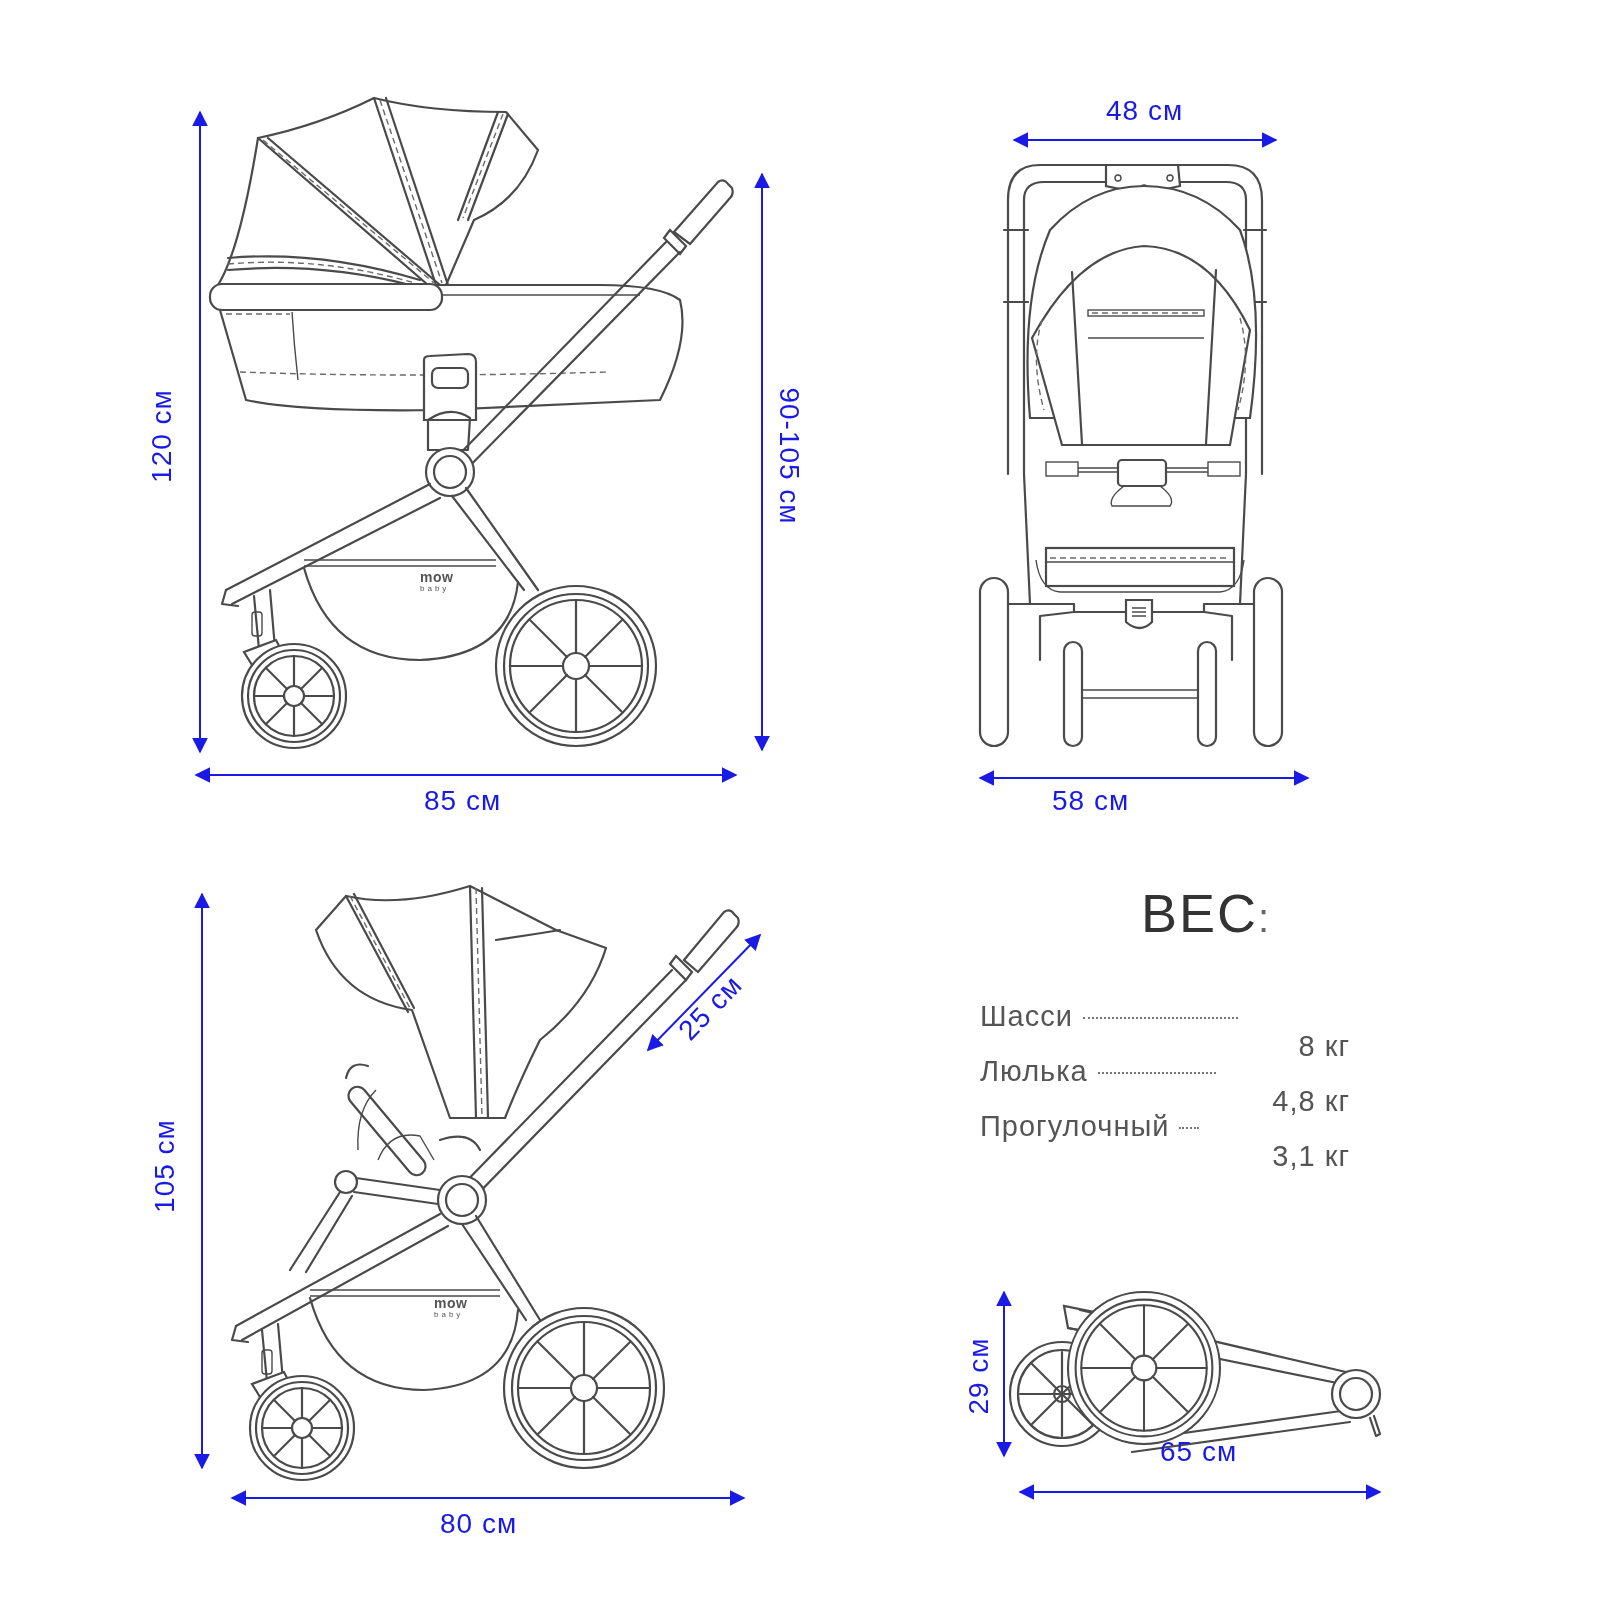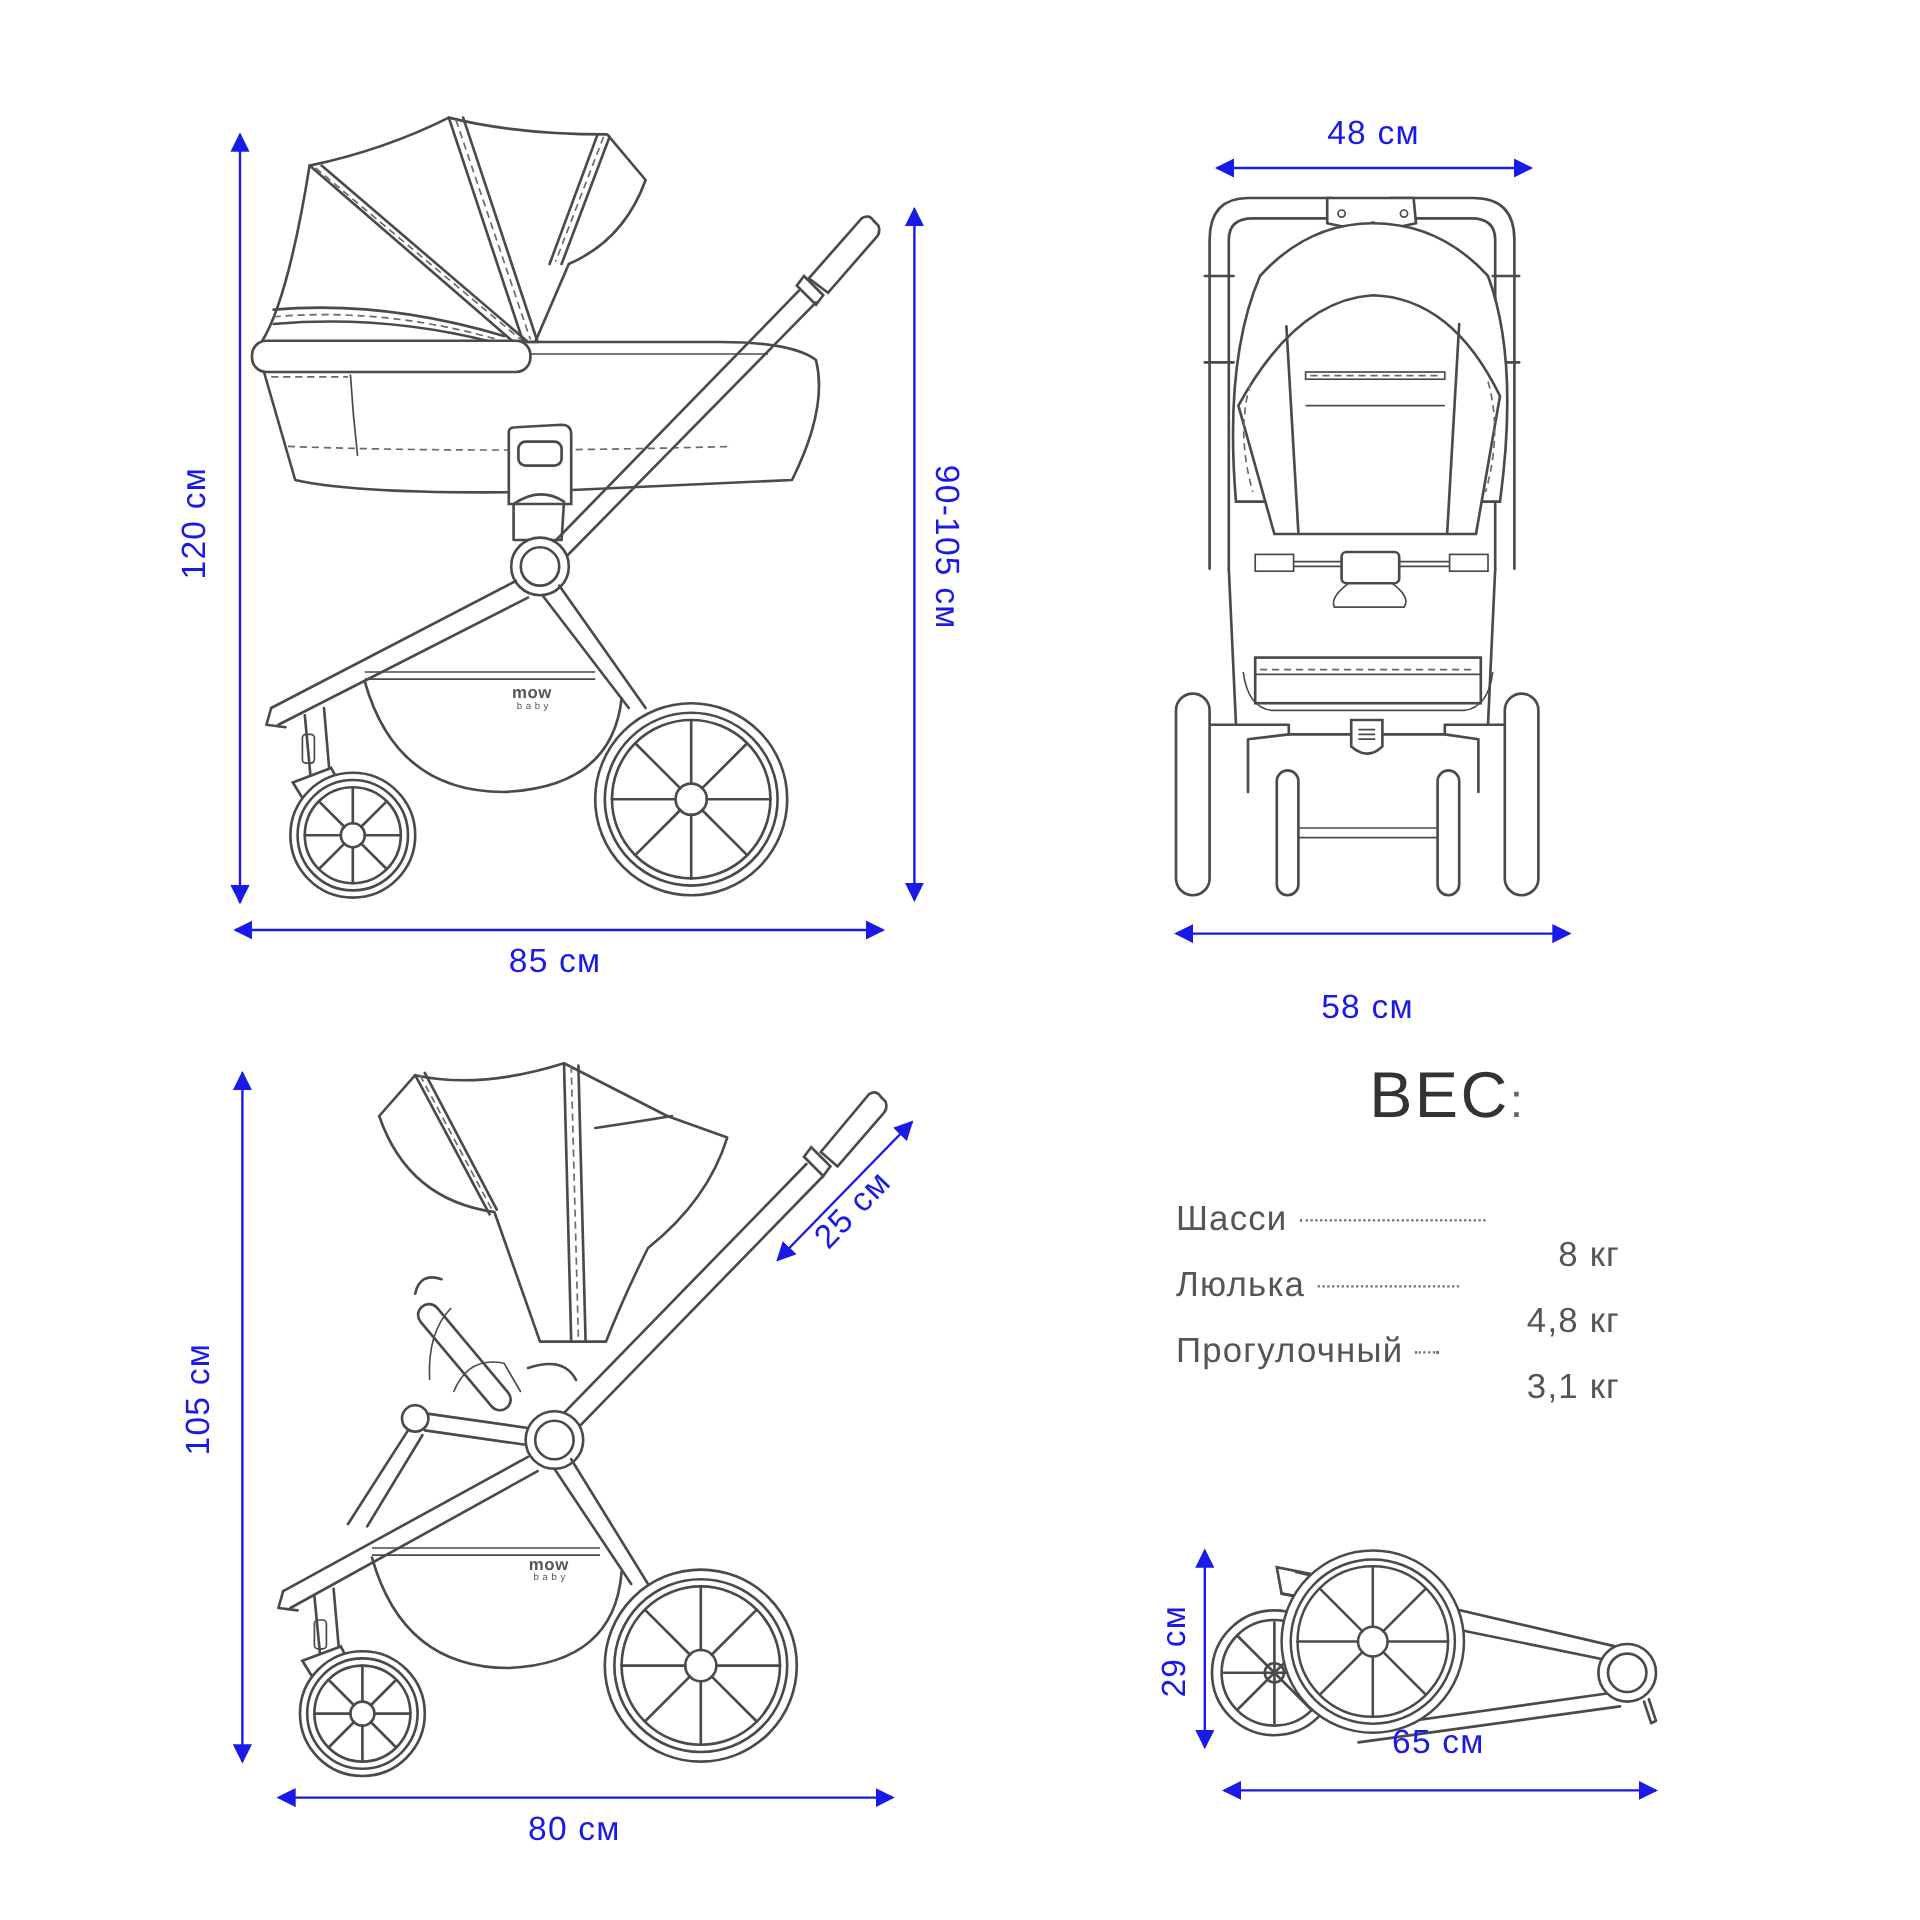--- a/index.html
+++ b/index.html
@@ -11,21 +11,21 @@
   .wh{fill:#fff;stroke:#4a4a4a;stroke-width:2.2;}
   .dim{stroke:#1a1ae6;stroke-width:2;fill:none;}
   .arr{fill:#1a1ae6;}
   .lbl{position:absolute;color:#1a1ae6;font-size:28px;letter-spacing:1px;white-space:nowrap;}
   .title{position:absolute;left:1098px;top:882px;font-size:54px;color:#333;letter-spacing:2px;margin-left:43px;}
   .title .colon{font-size:40px;color:#666;}
   .wt{position:absolute;left:980px;font-size:29px;color:#555;letter-spacing:1px;width:370px;}
   .wt .nm{display:inline-block;}
   .wt .dots{display:inline-block;border-bottom:2px dotted #777;vertical-align:middle;margin:0 10px;}
   .wt .val{position:absolute;right:0;top:0;margin-top:30px;}
-  .brand{position:absolute;font-size:11px;color:#555;text-align:right;line-height:11px;}
+  .brand{position:absolute;font-size:11px;color:#555;text-align:left;line-height:11px;}
   .brand .b1{font-size:14px;font-weight:bold;letter-spacing:0.5px;}
   .brand .b2{font-size:8px;letter-spacing:3px;}
 </style>
 </head>
 <body>
 
 <svg class="art" viewBox="0 0 1600 1600">
   <defs>
     <marker id="ah" viewBox="0 0 10 10" refX="9" refY="5" markerWidth="8" markerHeight="8" orient="auto-start-reverse">
       <path d="M0,0 L10,5 L0,10 z" class="arr"></path>
@@ -221,21 +221,21 @@
 </div>
 <div class="brand" style="left:434px;top:1298px;width:40px;">
   <div class="b1">mow</div>
     <div class="b2">baby</div>
 </div>
 
 <div class="lbl" style="left:115px;top:420px;transform:rotate(-90deg);">120 см</div>
 <div class="lbl" style="left:720px;top:440px;transform:rotate(90deg);">90-105 см</div>
 <div class="lbl" style="left:424px;top:785px;">85 см</div>
 <div class="lbl" style="left:1106px;top:95px;">48 см</div>
-<div class="lbl" style="left:1101px;top:785px;margin-top:38px;">58 см</div>
+<div class="lbl" style="left:1052px;top:785px;">58 см</div>
 <div class="lbl" style="left:118px;top:1150px;transform:rotate(-90deg);">105 см</div>
 <div class="lbl" style="left:672px;top:992px;transform:rotate(-46deg);">25 см</div>
 <div class="lbl" style="left:440px;top:1508px;">80 см</div>
 <div class="lbl" style="left:940px;top:1360px;transform:rotate(-90deg);">29 см</div>
 <div class="lbl" style="left:1160px;top:1436px;">65 см</div>
 
 <div class="title"><span>ВЕС</span><span class="colon">:</span></div>
 
 <div class="wt" style="top:1000px;">
   <span class="nm">Шасси</span><span class="dots" style="width:155px;"></span>

